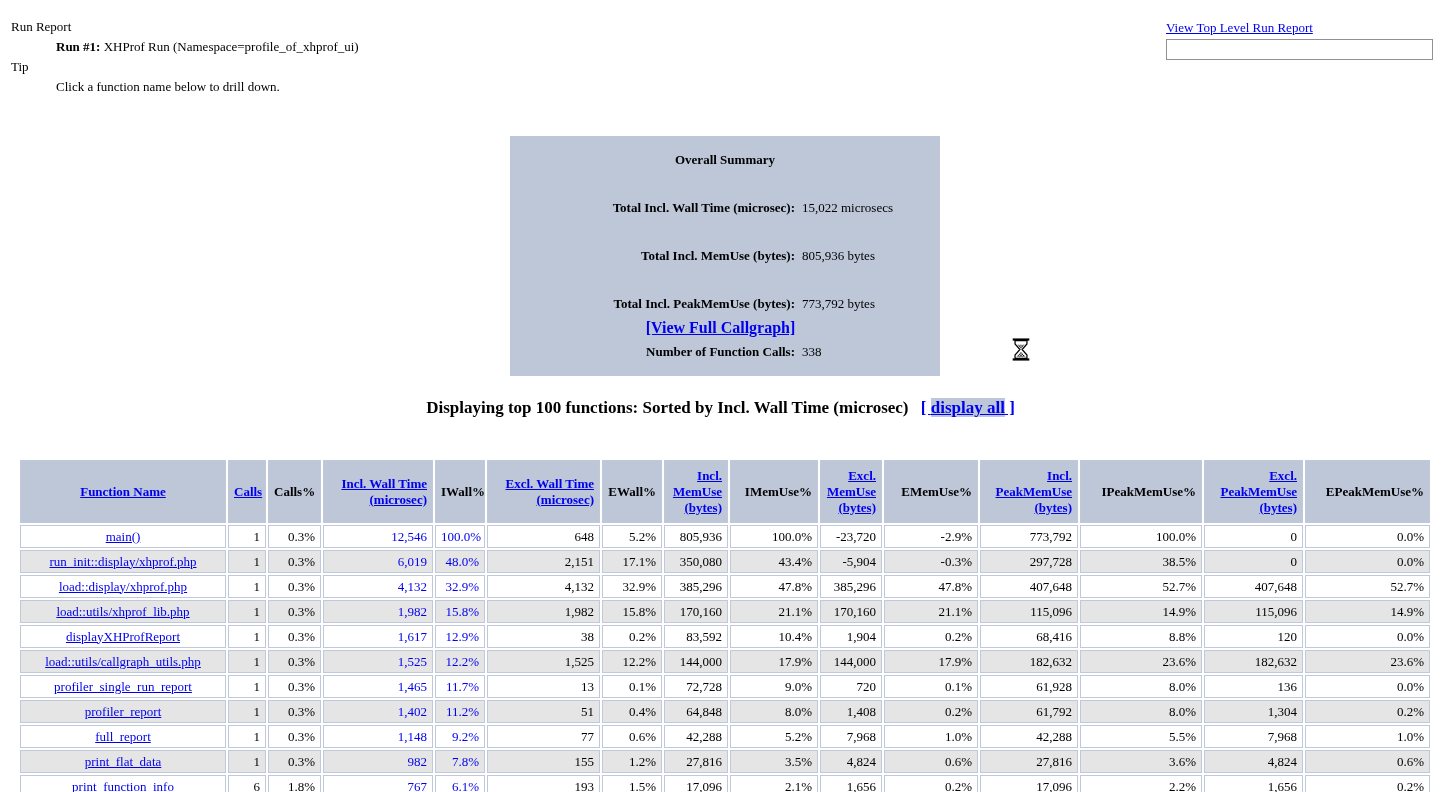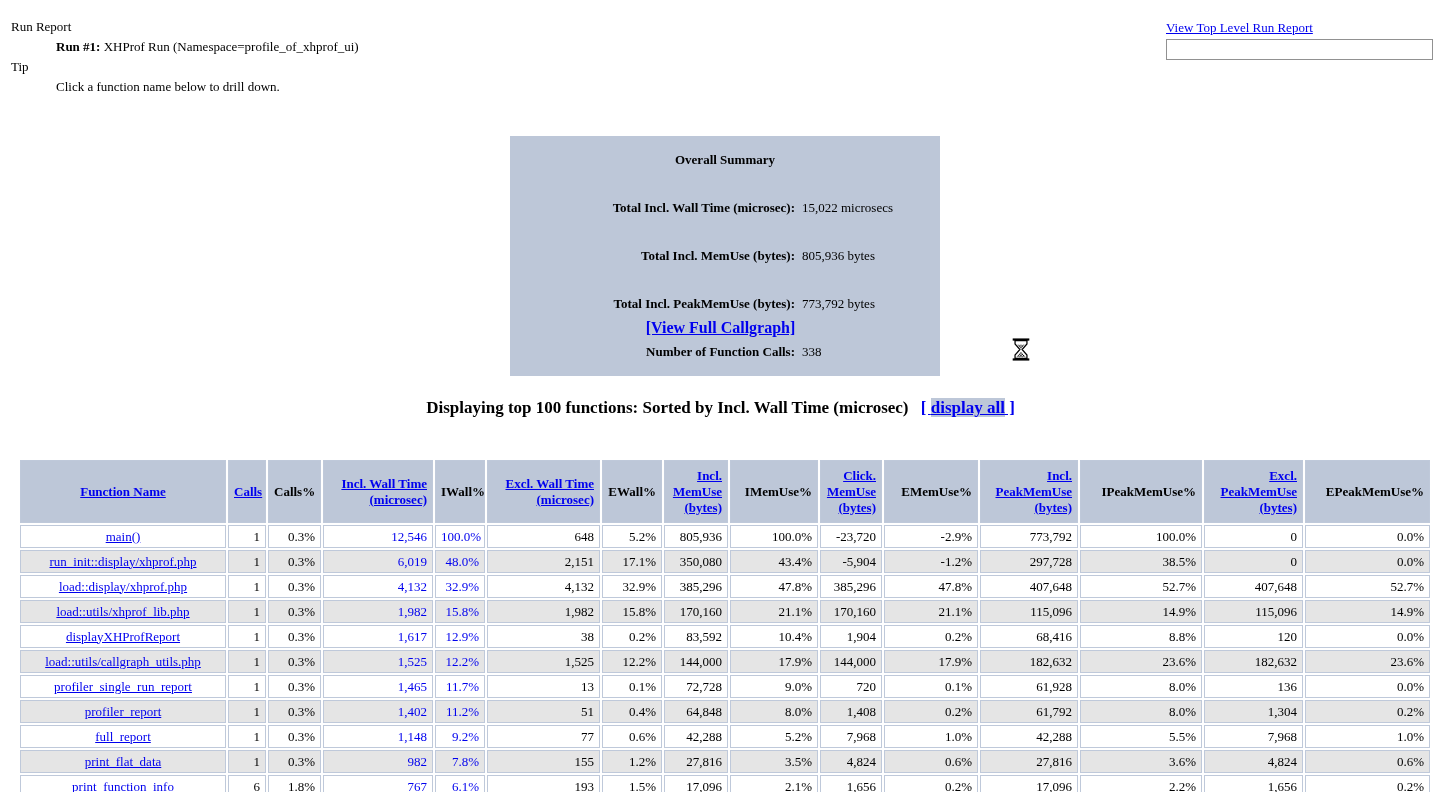--- a/index.html
+++ b/index.html
@@ -159,21 +159,21 @@
       <tr>
         <th class="fn"><a href="#">Function Name</a></th>
         <th class="num"><a href="#">Calls</a></th>
         <th class="num">Calls%</th>
         <th class="num"><a href="#">Incl. Wall Time (microsec)</a></th>
         <th class="num">IWall%</th>
         <th class="num"><a href="#">Excl. Wall Time (microsec)</a></th>
         <th class="num">EWall%</th>
         <th class="num"><a href="#">Incl. MemUse (bytes)</a></th>
         <th class="num">IMemUse%</th>
-        <th class="num"><a href="#">Click. MemUse (bytes)</a></th>
+        <th class="num"><a href="#">Excl. MemUse (bytes)</a></th>
         <th class="num">EMemUse%</th>
         <th class="num"><a href="#">Incl. PeakMemUse (bytes)</a></th>
         <th class="num">IPeakMemUse%</th>
         <th class="num"><a href="#">Excl. PeakMemUse (bytes)</a></th>
         <th class="num">EPeakMemUse%</th>
       </tr>
     </thead>
     <tbody>
       <tr>
         <td class="fn"><a href="#">main()</a></td>
@@ -196,21 +196,21 @@
         <td class="fn"><a href="#">run_init::display/xhprof.php</a></td>
         <td class="num">1</td>
         <td class="num">0.3%</td>
         <td class="num sorted">6,019</td>
         <td class="num sorted">48.0%</td>
         <td class="num">2,151</td>
         <td class="num">17.1%</td>
         <td class="num">350,080</td>
         <td class="num">43.4%</td>
         <td class="num">-5,904</td>
-        <td class="num">-1.2%</td>
+        <td class="num">-0.3%</td>
         <td class="num">297,728</td>
         <td class="num">38.5%</td>
         <td class="num">0</td>
         <td class="num">0.0%</td>
       </tr>
       <tr>
         <td class="fn"><a href="#">load::display/xhprof.php</a></td>
         <td class="num">1</td>
         <td class="num">0.3%</td>
         <td class="num sorted">4,132</td>

